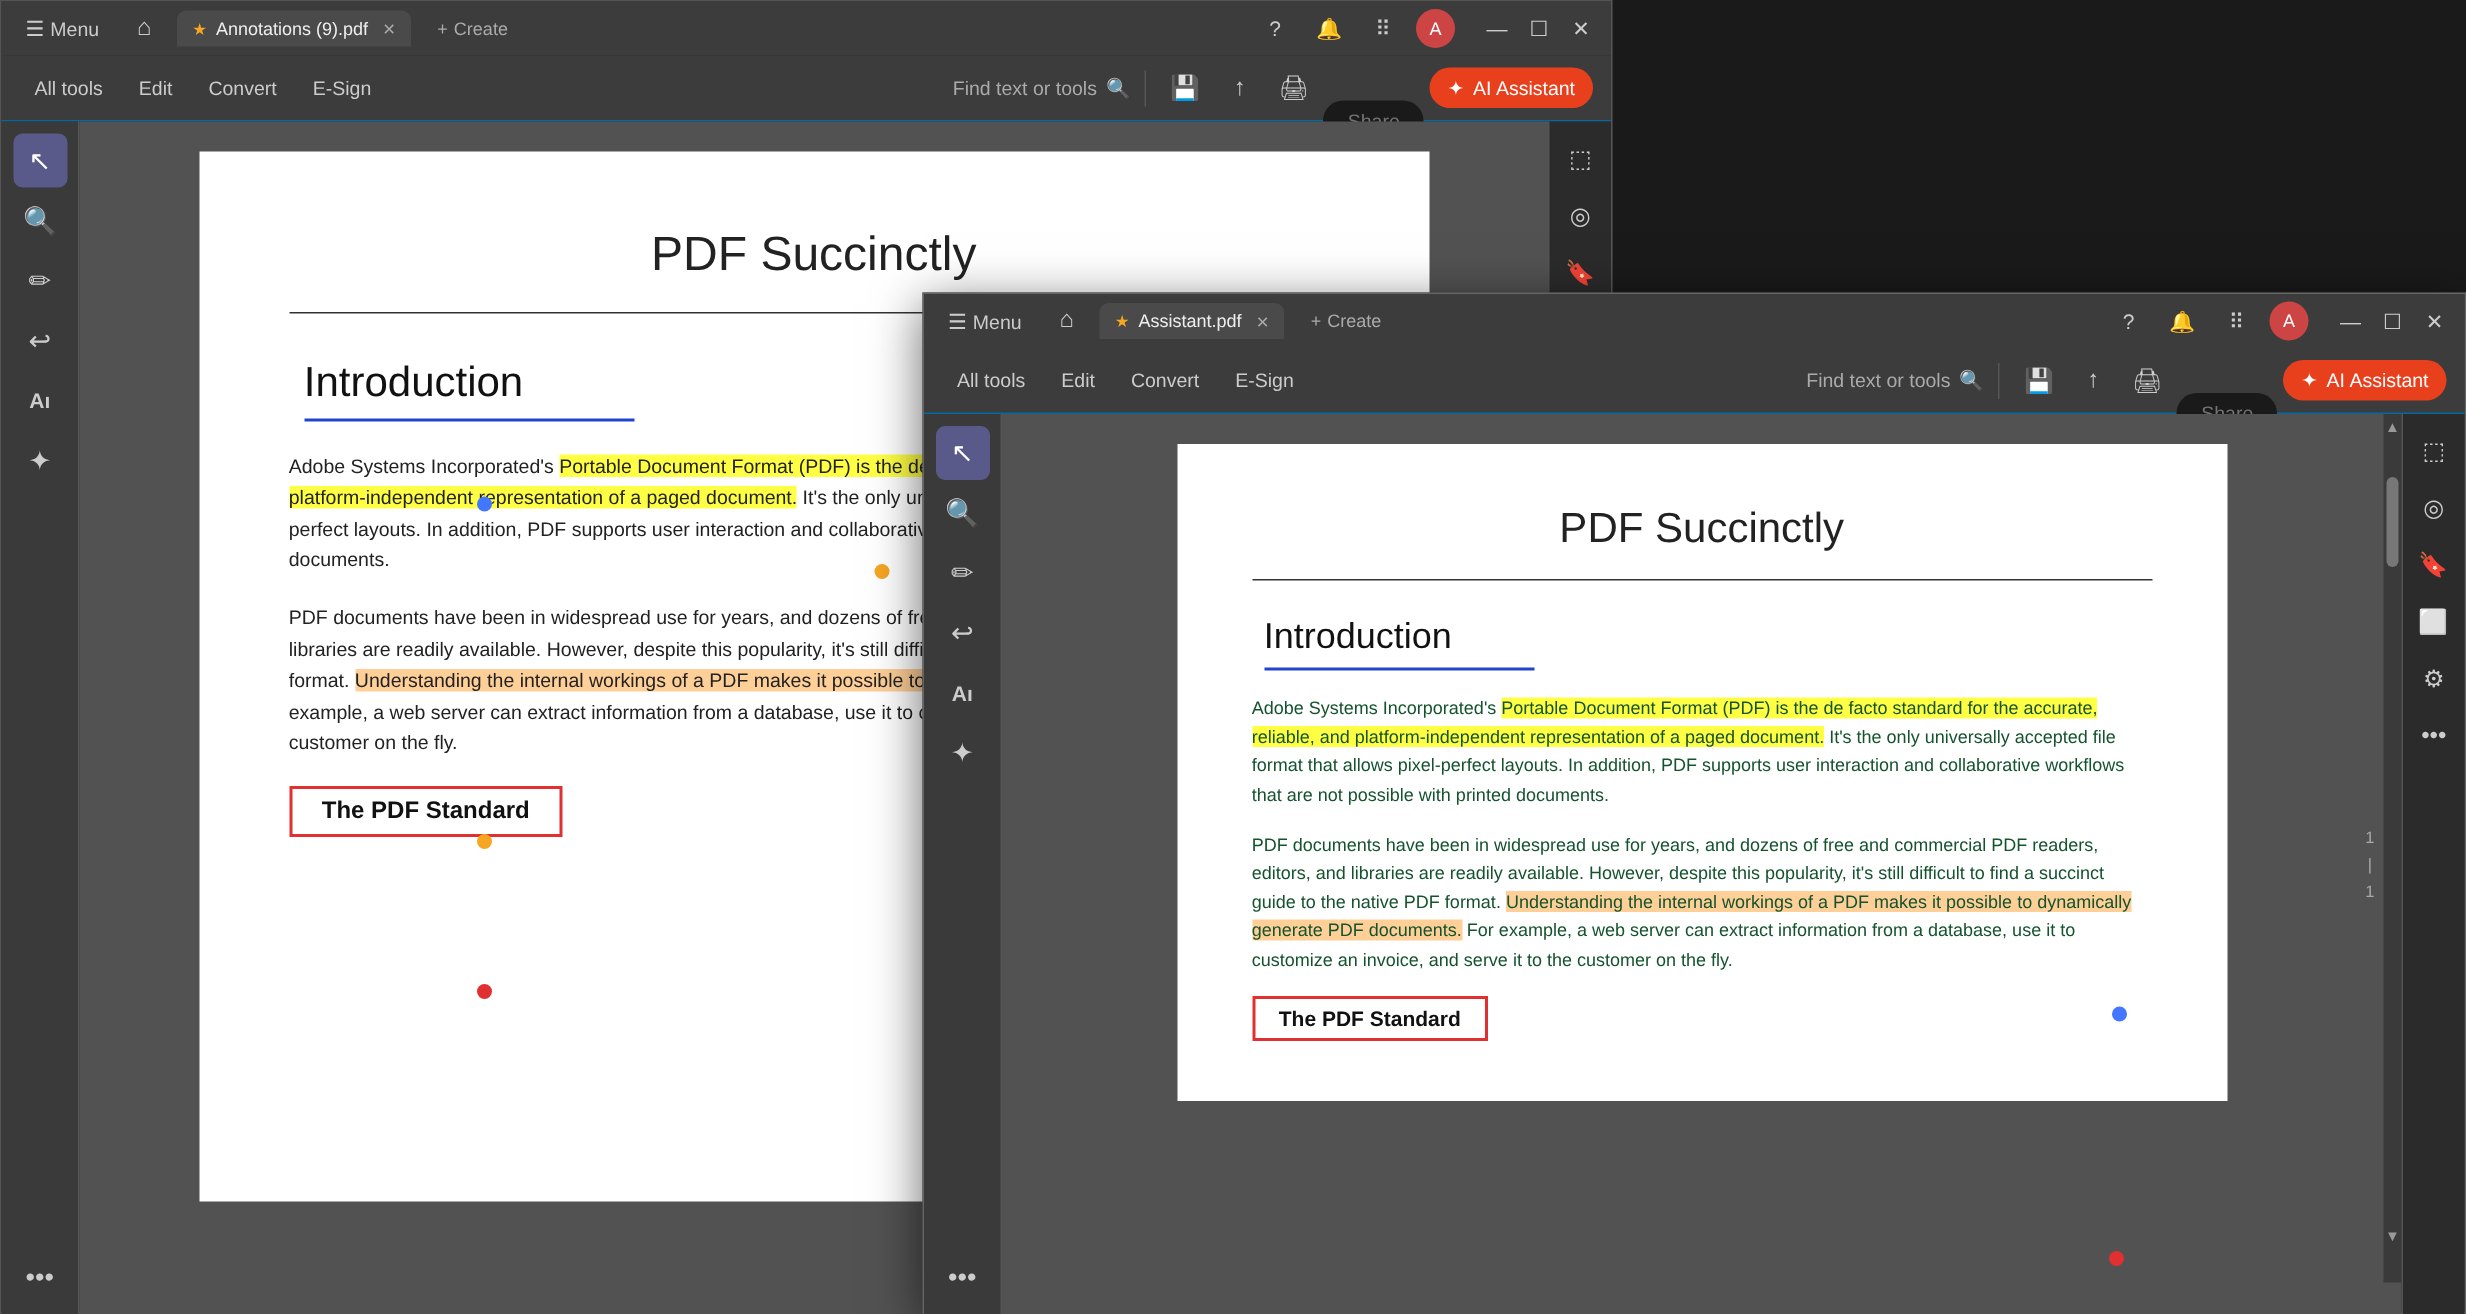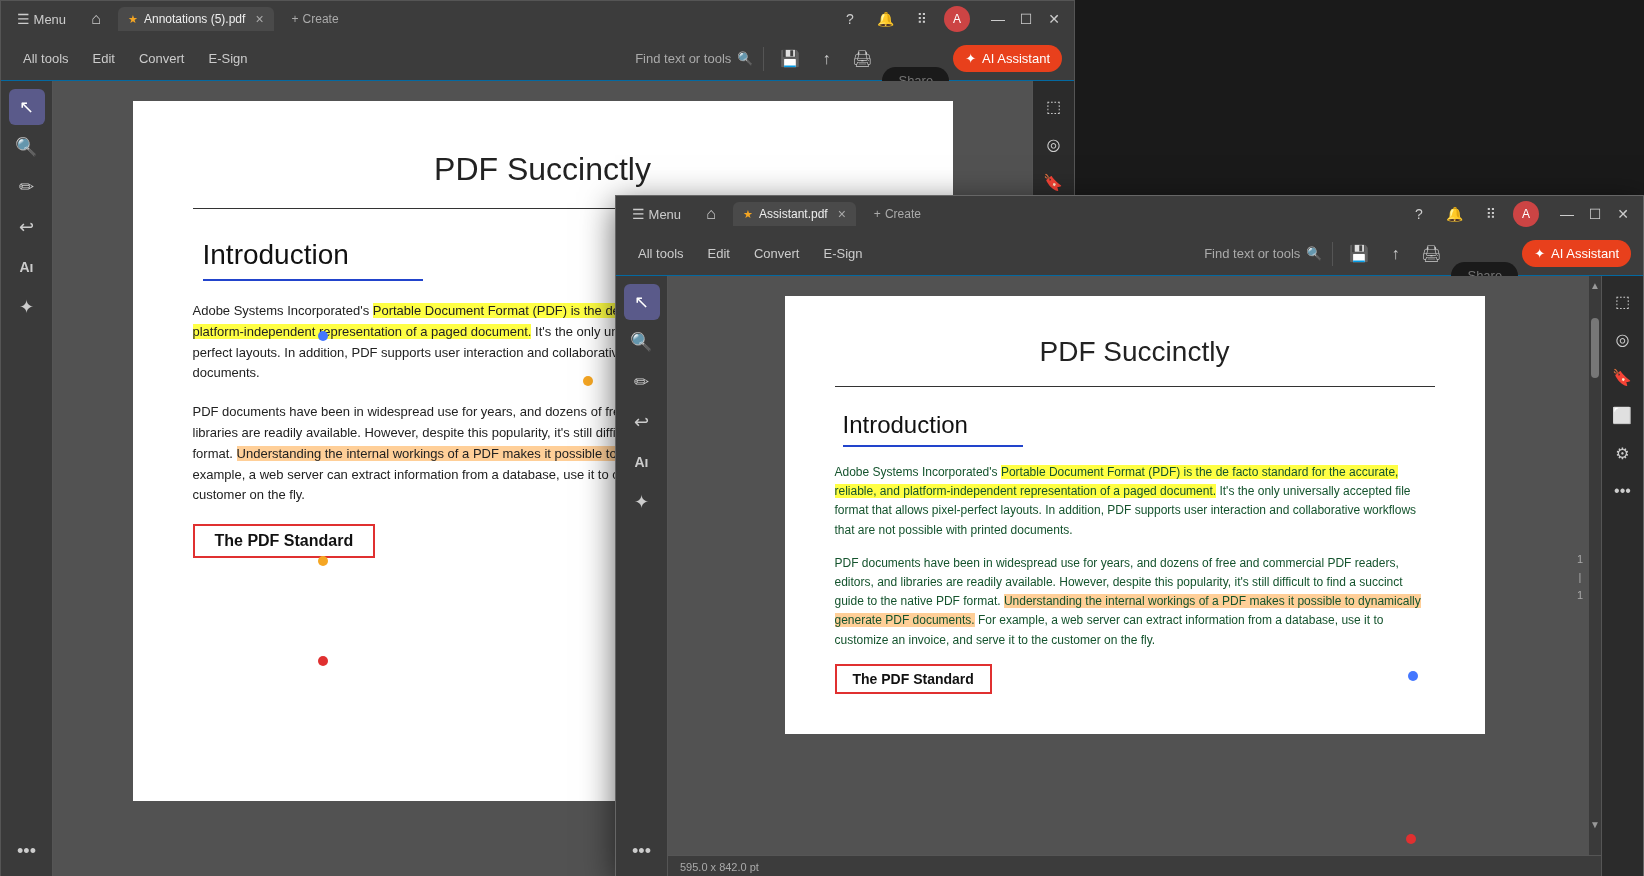--- a/index.html
+++ b/index.html
@@ -381,21 +381,21 @@
 <div class="window1">
 
   <div class="titlebar">
     <div class="titlebar-menu-btn">
       <span class="hamburger-icon">☰</span>
       <span>Menu</span>
     </div>
     <div class="home-btn">⌂</div>
     <div class="tab">
       <span class="star-icon">★</span>
-      <span>Annotations (5).pdf</span>
+      <span>Annotations (9).pdf</span>
       <span class="close-btn">×</span>
     </div>
     <div class="create-tab">
       <span>+</span>
       <span>Create</span>
     </div>
     <div class="titlebar-spacer"></div>
     <div class="titlebar-actions">
       <div class="titlebar-action-btn">?</div>
       <div class="titlebar-action-btn">🔔</div>
@@ -563,23 +563,20 @@
         <p class="window2-para">
           PDF documents have been in widespread use for years, and dozens of free and commercial PDF readers, editors, and libraries are readily available. However, despite this popularity, it's still difficult to find a succinct guide to the native PDF format. <span class="highlight-orange">Understanding the internal workings of a PDF makes it possible to dynamically generate PDF documents.</span> For example, a web server can extract information from a database, use it to customize an invoice, and serve it to the customer on the fly.
         </p>
 
         
         <div class="pdf-dot dot-red" style="left: 738px; top: 558px; position:absolute;"></div>
 
         <div class="window2-pdf-box">The PDF Standard</div>
       </div>
 
-      <div class="statusbar">
-        <span>595.0 x 842.0 pt</span>
-      </div>
 
       <div class="scrollbar-track" style="position:absolute;right:0;top:0;bottom:22px;width:12px;background:#3a3a3a;">
         <div class="scroll-btn top">▲</div>
         <div class="scrollbar-thumb"></div>
         <div class="scroll-btn bottom">▼</div>
       </div>
 
       <div style="position:absolute;right:18px;top:50%;transform:translateY(-50%);display:flex;flex-direction:column;align-items:center;gap:6px;color:#aaa;font-size:11px;">
         <span>1</span>
         <span>|</span>

